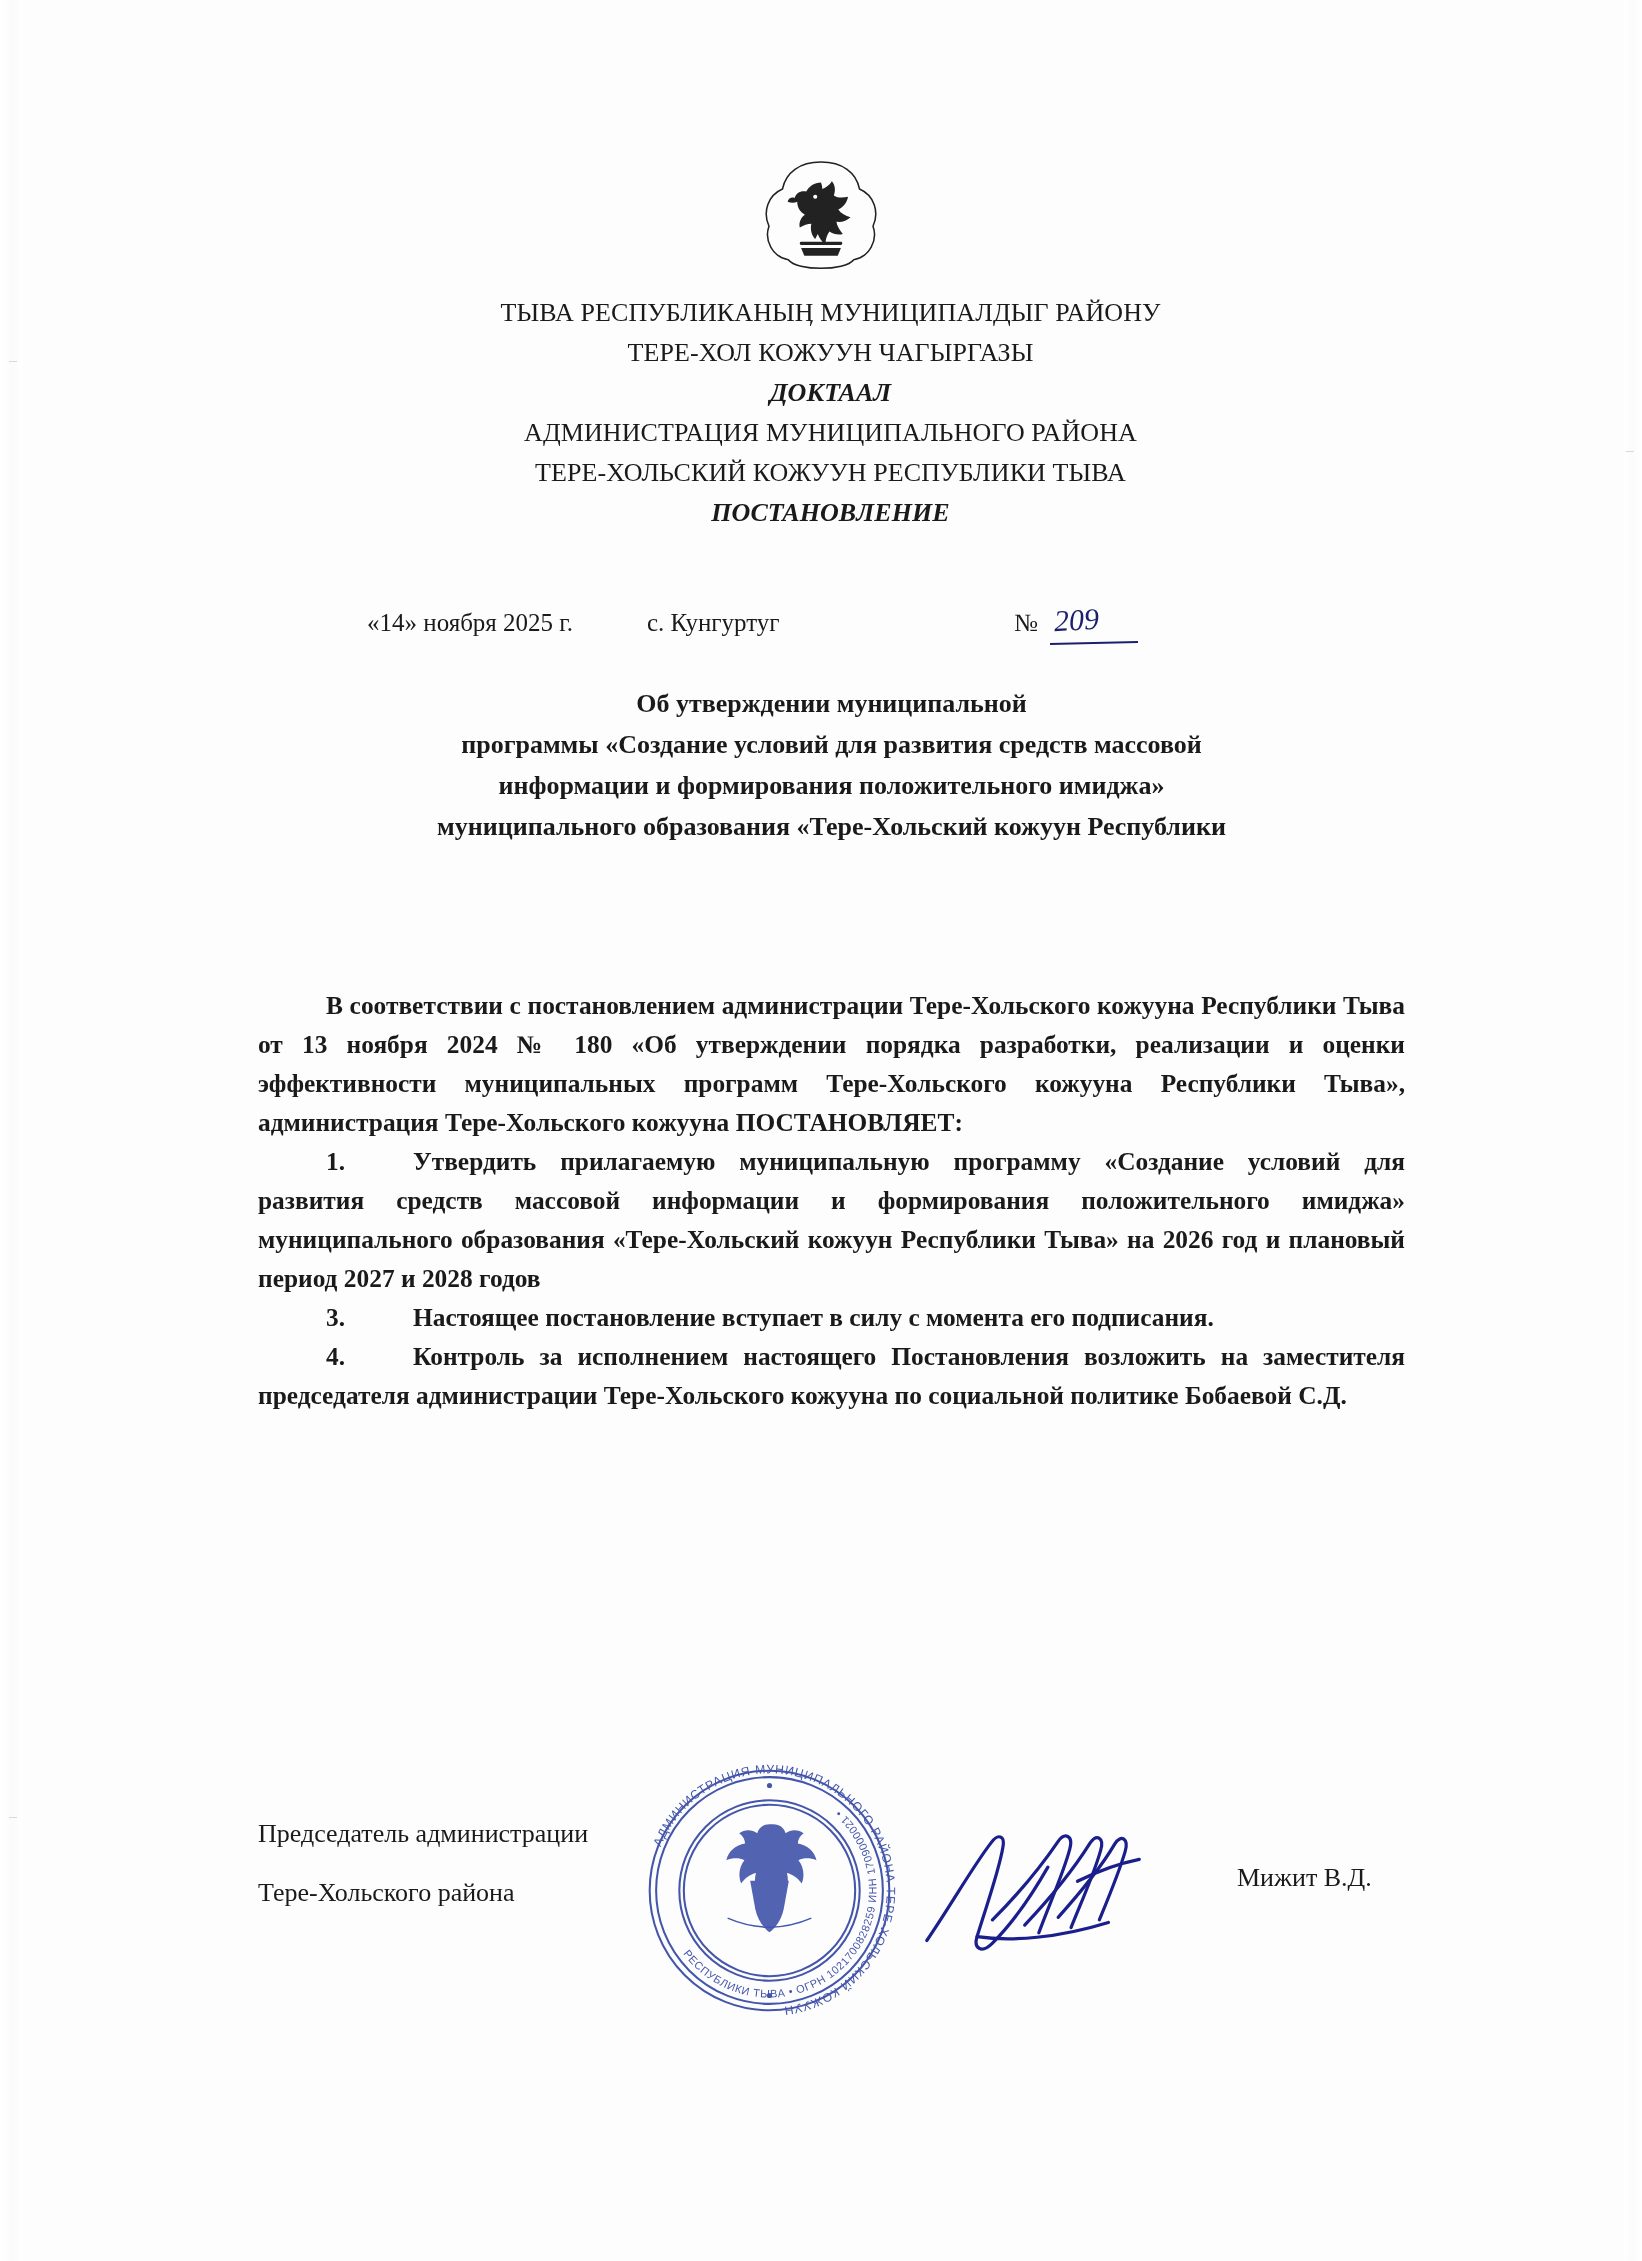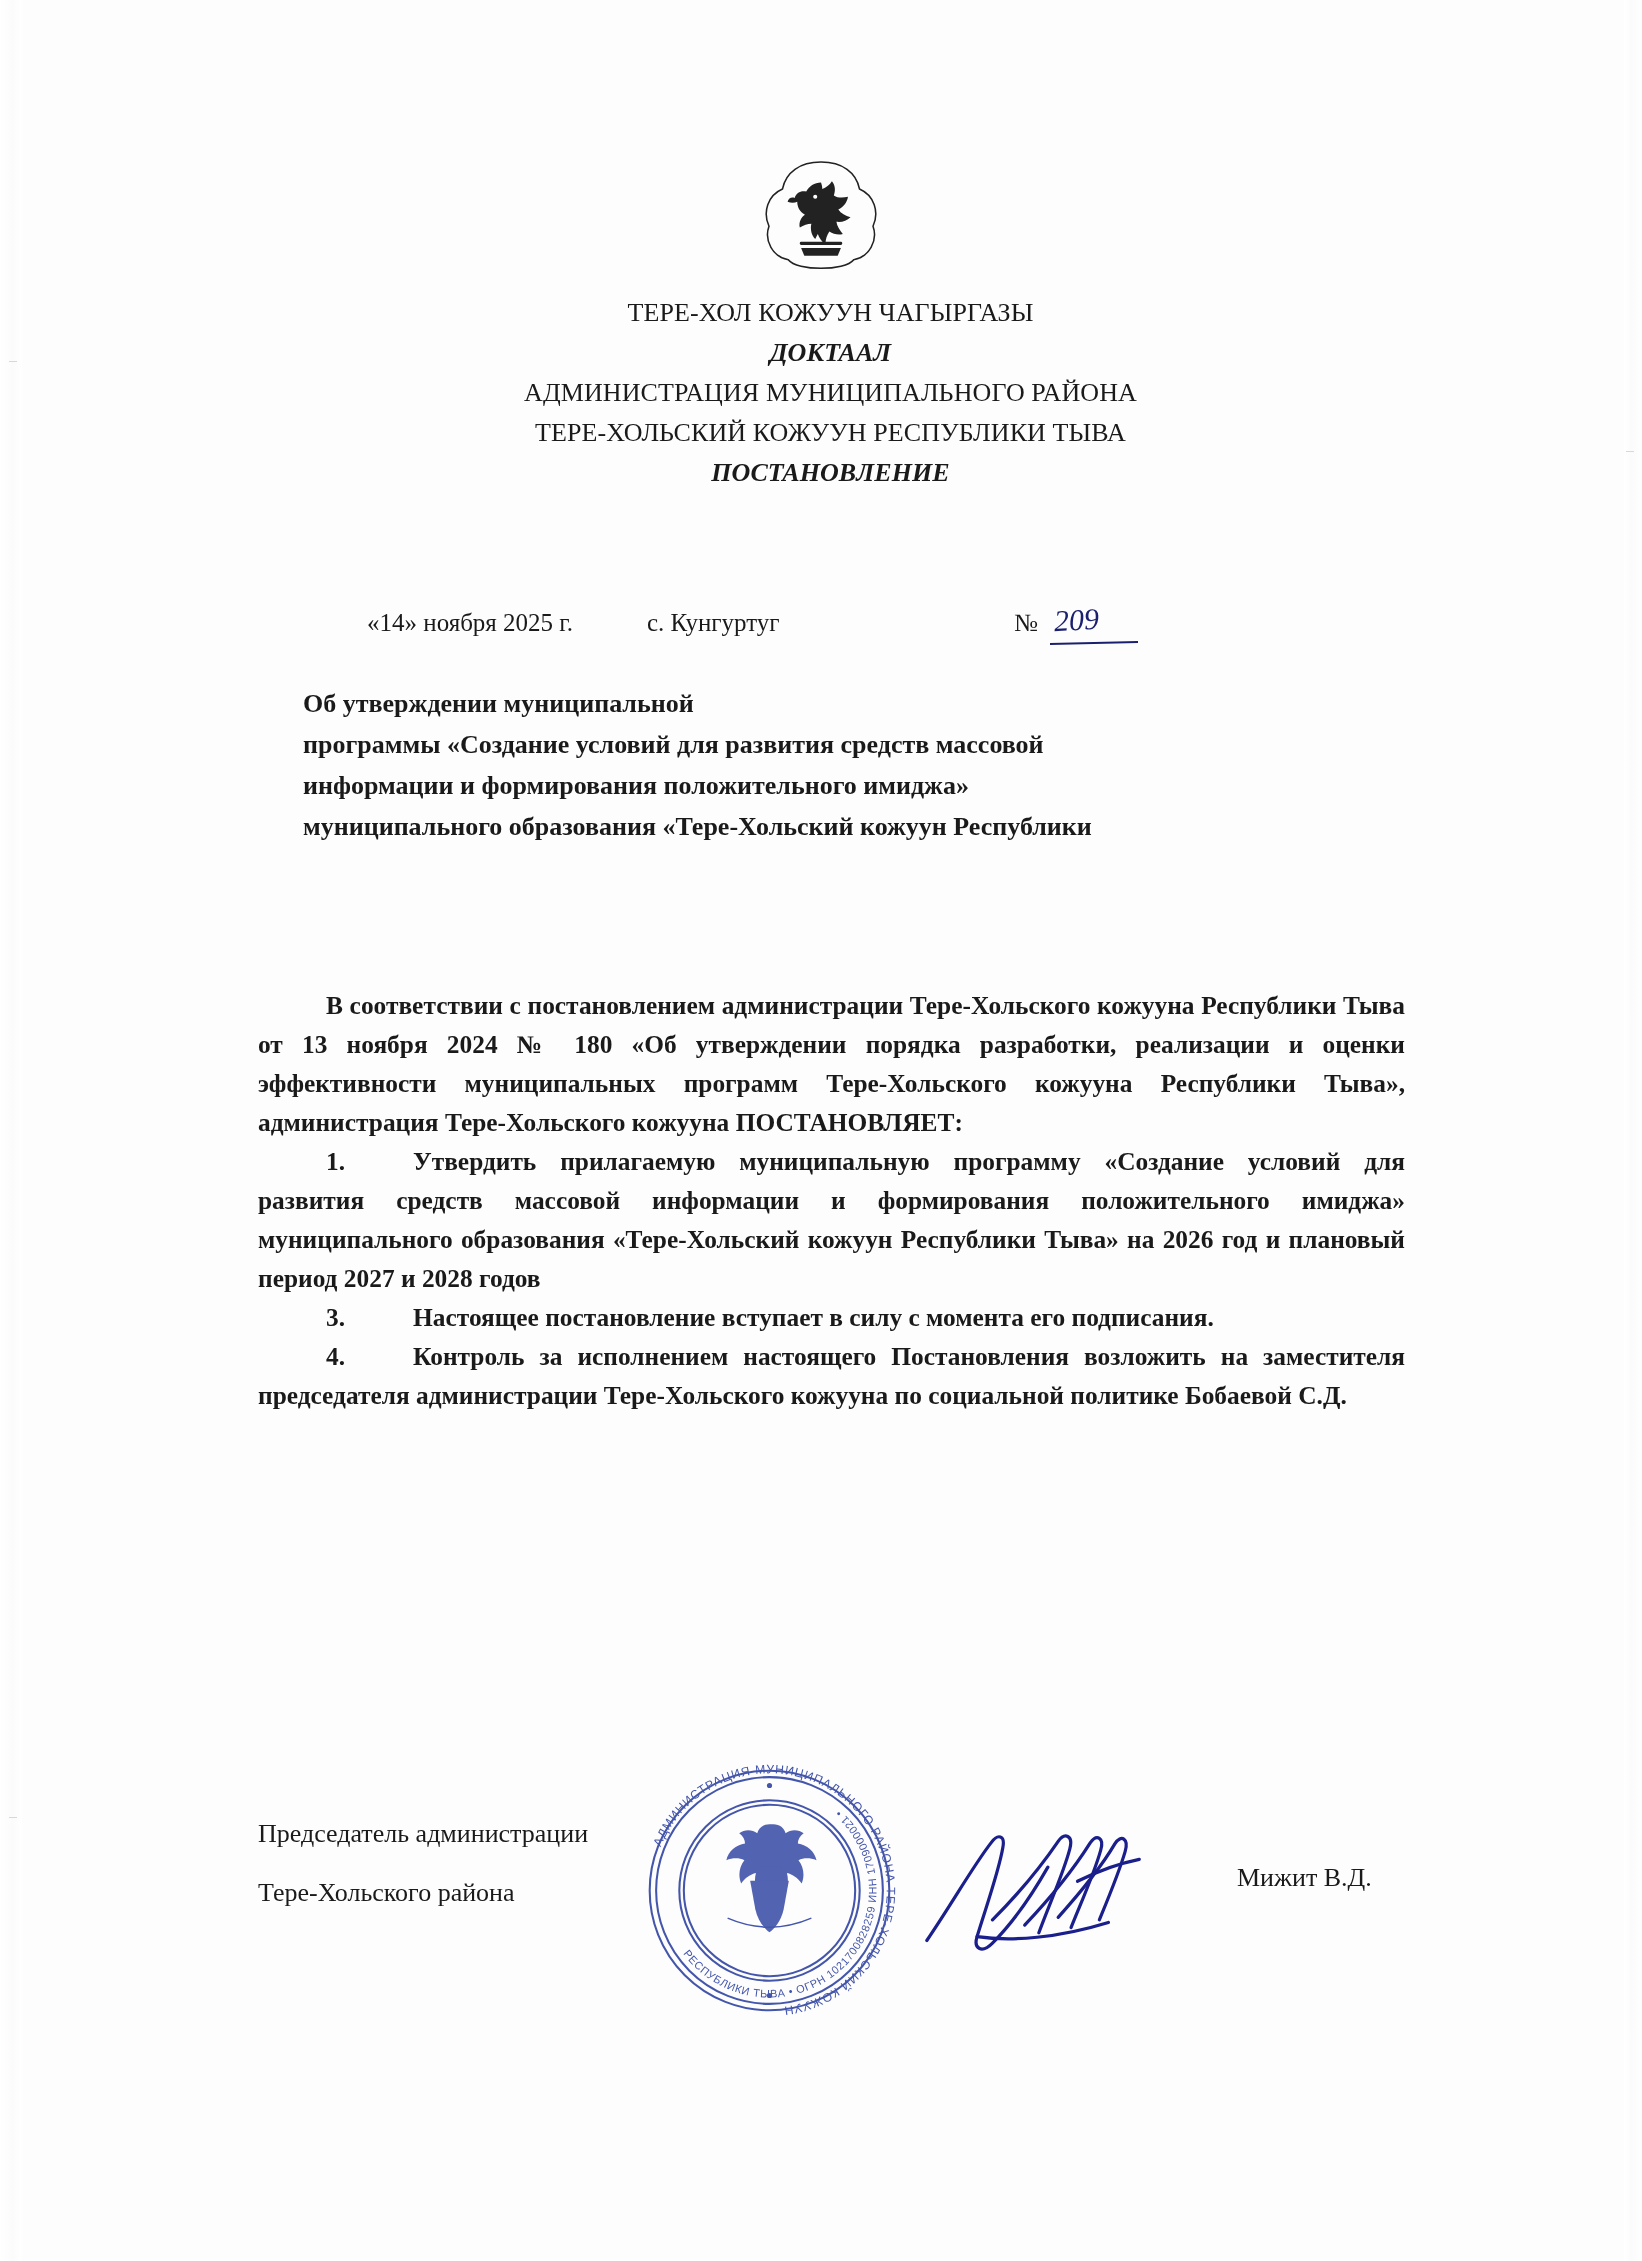--- a/index.html
+++ b/index.html
@@ -115,20 +115,21 @@
     background: #1a1f6e;
     transform: rotate(-1.2deg);
   }
 
   
   .doc-title {
     position: absolute;
     left: 303px;
     top: 683px;
     width: 1057px;
+    text-align: center;
     font-weight: bold;
     font-size: 26px;
     line-height: 41px;
   }
 
   
   .body-text {
     position: absolute;
     left: 258px;
     top: 986px;
@@ -217,20 +218,21 @@
         <circle cx="86" cy="60" r="3.2" fill="#fff"></circle>
       </g>
       <g fill="#222">
         <rect x="62" y="130" width="66" height="5" rx="2"></rect>
         <path d="M64 140 h62 l-5 12 h-52 z"></path>
       </g>
     </svg>
   </div>
 
   <div class="header">
+    <div class="line">ТЫВА РЕСПУБЛИКАНЫӉ МУНИЦИПАЛДЫГ РАЙОНУ</div>
     <div class="line">ТЕРЕ-ХОЛ КОЖУУН ЧАГЫРГАЗЫ</div>
     <div class="line bold">ДОКТААЛ</div>
     <div class="line">АДМИНИСТРАЦИЯ МУНИЦИПАЛЬНОГО РАЙОНА</div>
     <div class="line">ТЕРЕ-ХОЛЬСКИЙ КОЖУУН РЕСПУБЛИКИ ТЫВА</div>
     <div class="line bold">ПОСТАНОВЛЕНИЕ</div>
   </div>
 
   <div class="meta-row">
     <span class="meta-date">«14» ноября 2025 г.</span>
     <span class="meta-place">с. Кунгуртуг</span>

